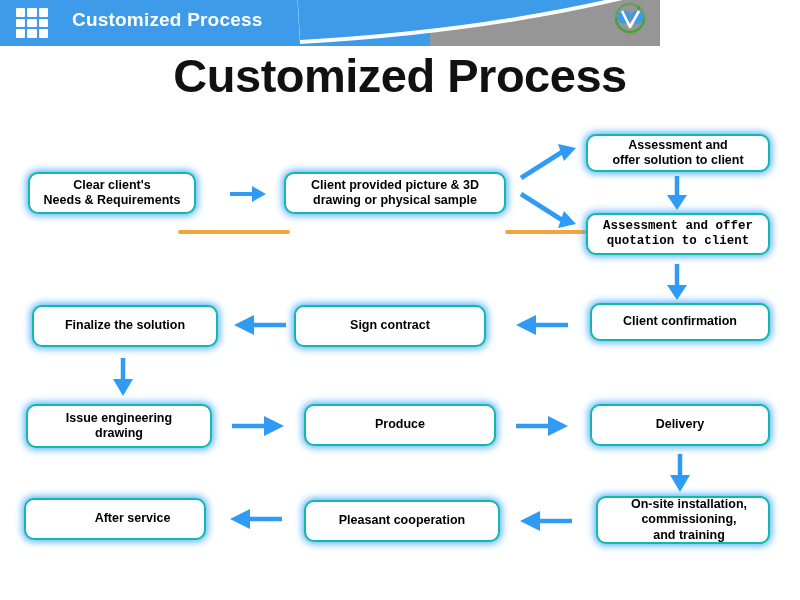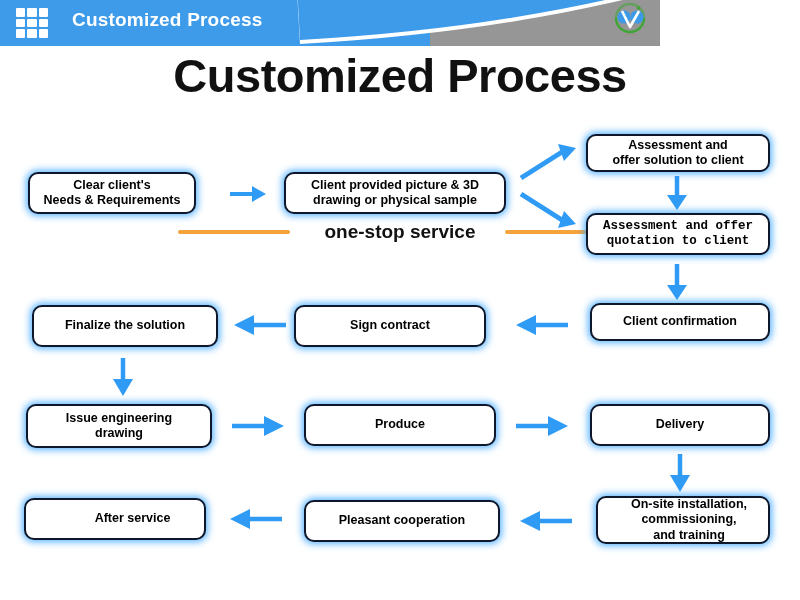--- a/index.html
+++ b/index.html
@@ -83,21 +83,21 @@
   }
   #subtitle{
     position:absolute;left:0;top:111px;width:800px;text-align:center;
     font-size:19px;font-weight:bold;color:#111111;
   }
 
   
   .node{
     position:absolute;
     background:#ffffff;
-    border:2px solid #0f172a;
+    border:2px solid #14b8a6;
     border-radius:10px;
     box-shadow:0 0 7px 2px rgba(64,168,255,0.85);
     display:flex;align-items:center;justify-content:center;
     text-align:center;
     color:#000000;
     font-weight:bold;
     font-size:12.5px;
     line-height:1.22;
     padding:2px 4px;
     box-sizing:border-box;
@@ -138,21 +138,20 @@
     <circle cx="29" cy="15" r="6.6" fill="#3d9ae8"></circle>
     <path d="M14 9 L22 25 L31 9" fill="none" stroke="#ffffff" stroke-width="2.6" stroke-linejoin="round"></path>
     <circle cx="30.5" cy="6" r="1.8" fill="#3fa535"></circle>
   </svg>
   <div id="logo-text">········</div>
 </div>
 
 <div id="main-title">Customized Process</div>
 <div id="subtitle-row">
   <div id="rule-left"></div>
-  <div id="subtitle">one-stop service</div>
   <div id="rule-right"></div>
 </div>
 
 <div class="node" style="left:28px;top:172px;width:168px;height:42px;align-items:center;">
   <span>Clear client's<br>Needs &amp; Requirements</span>
 </div>
 
 <div class="node" style="left:284px;top:172px;width:222px;height:42px;">
   <span>Client provided picture &amp; 3D<br>drawing or physical sample</span>
 </div>

